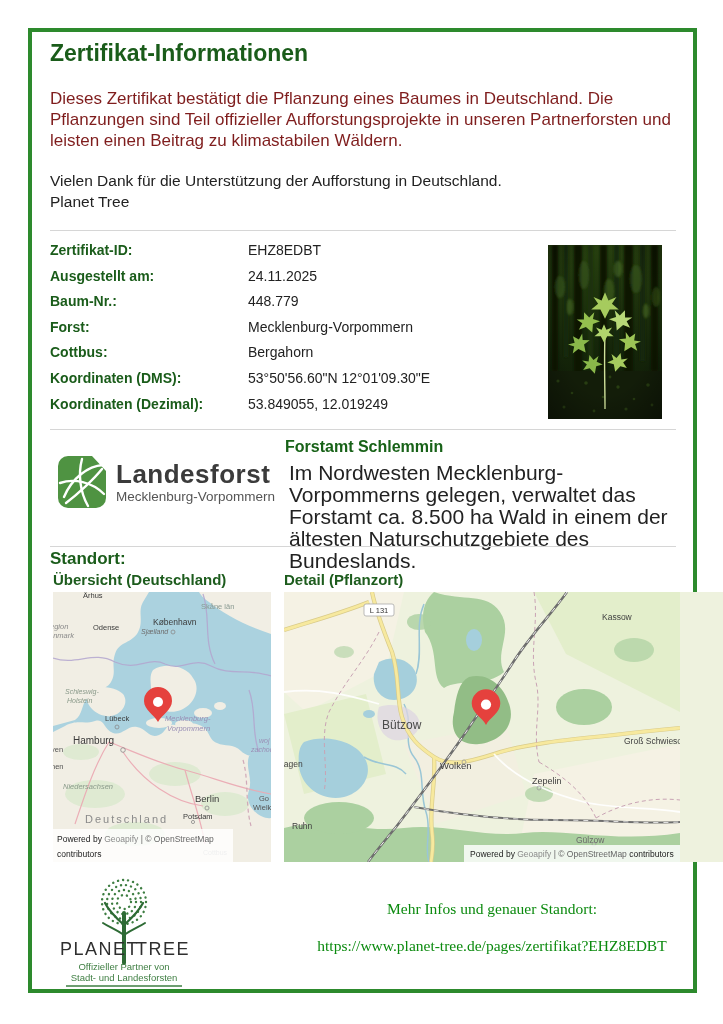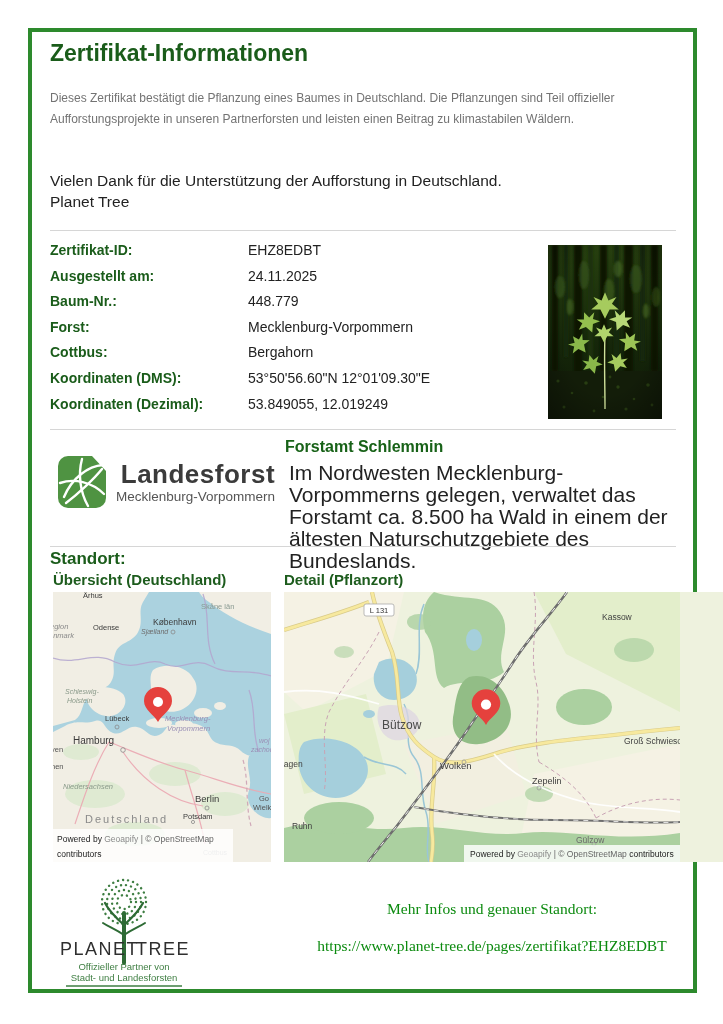--- a/index.html
+++ b/index.html
@@ -1,29 +1,29 @@
 <!DOCTYPE html>
 <html><head>
 <meta charset="utf-8">
 <style>
   html,body{margin:0;padding:0;background:#fff;}
   body{width:723px;height:1024px;position:relative;font-family:"Liberation Sans",sans-serif;color:#1d1d1d;}
   .frame{position:absolute;left:28px;top:28px;width:669px;height:965px;border:4px solid #2d8a2d;box-sizing:border-box;background:#fff;}
   .abs{position:absolute;}
   .title{left:18px;top:8px;font-size:23px;font-weight:bold;color:#1a5c1a;}
-  .para{left:18px;top:56px;width:622px;font-size:12px;line-height:21px;color:#737373;}
+  .para{left:18px;top:56px;width:622px;font-size:17px;line-height:21px;color:#7f1d1d;}
   .para2{left:18px;top:138px;width:622px;font-size:15.5px;line-height:21px;color:#222;}
   .hr{left:18px;width:626px;border-top:1px solid #d6d6d6;height:0;}
   .hr1{top:198px;} .hr2{top:397px;} .hr3{top:514px;}
   .dtable{left:18px;top:206px;width:490px;}
   .drow{display:flex;height:25.6px;line-height:25.6px;font-size:14px;}
   .dlabel{width:198px;font-weight:bold;color:#1a5c1a;}
   .dvalue{color:#222;}
   .photo{left:516px;top:213px;width:114px;height:174px;}
-  .lf-logo{left:26px;top:424px;display:flex;align-items:center;gap:10px;text-align:right;}
+  .lf-logo{left:26px;top:424px;display:flex;align-items:center;gap:10px;}
   .lf-text .lf-name{font-size:26px;font-weight:bold;color:#3b3b3b;letter-spacing:0.5px;line-height:26px;}
   .lf-text .lf-sub{font-size:13.5px;color:#555;margin-top:2px;}
   .forstamt{left:253px;top:406px;width:398px;}
   .forstamt h3{margin:0 0 6px 0;font-size:16px;color:#186218;}
   .forstamt p{margin:4px;font-size:21px;line-height:22px;color:#222;}
   .standort{left:18px;top:517px;font-size:17px;font-weight:bold;color:#1a5c1a;}
   .maptitle{font-size:15px;font-weight:bold;color:#1d5c1d;top:539px;}
   .mt1{left:21px;} .mt2{left:252px;}
   .map{top:560px;height:270px;overflow:hidden;background:#eef2de;}
   .map1{left:21px;width:218px;}

